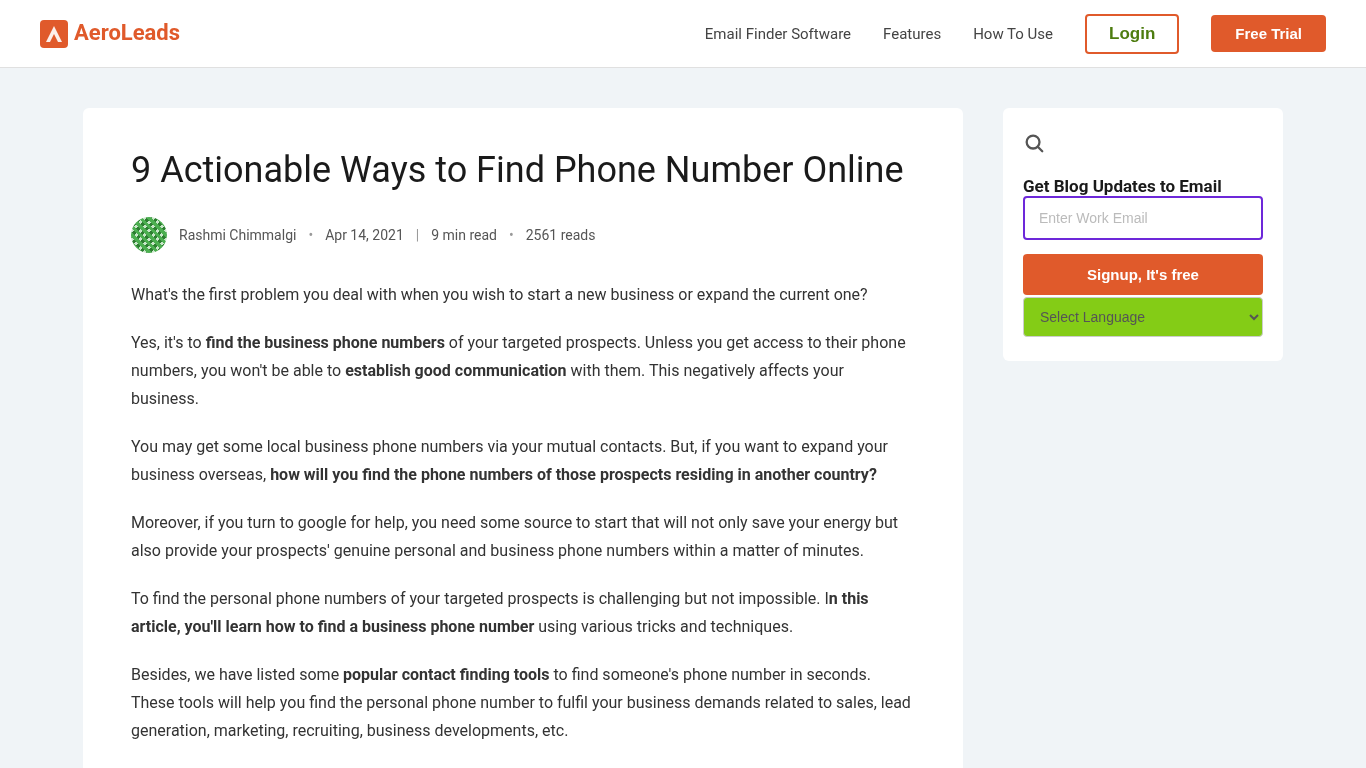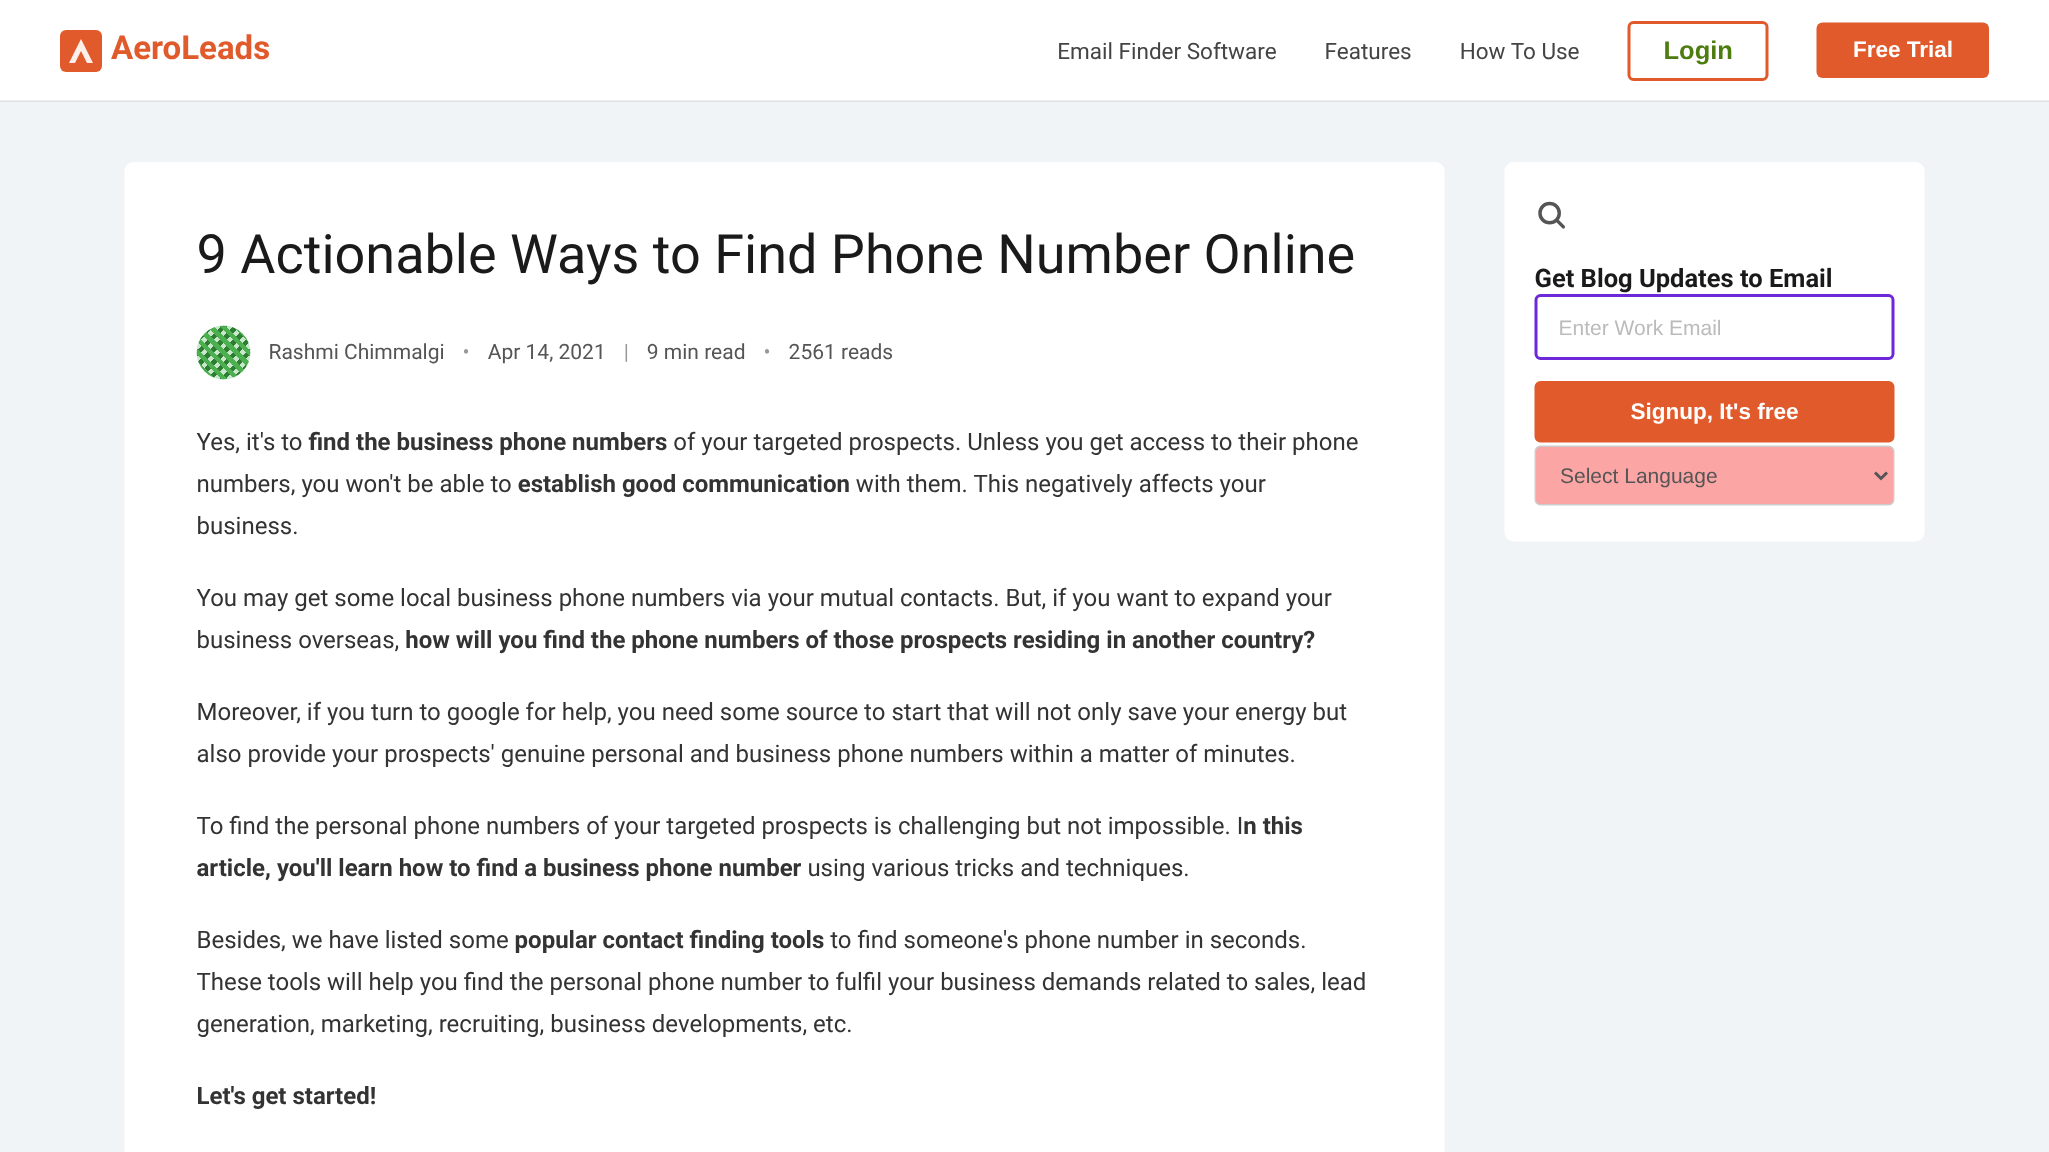--- a/index.html
+++ b/index.html
@@ -181,21 +181,21 @@
       cursor: pointer;
       margin-bottom: 2px;
     }
     .language-select {
       width: 100%;
       border: 1px solid #ccc;
       border-radius: 4px;
       padding: 10px 12px;
       font-size: 14px;
       color: #555;
-      background: #fca5a5;
+      background: #84cc16;
       appearance: auto;
       cursor: pointer;
       outline: none;
     }
   </style>
 </head>
 <body>
 
 <header class="header">
   <a class="logo" href="#">
@@ -230,20 +230,21 @@
       <span>Rashmi Chimmalgi</span>
       <span class="meta-dot">•</span>
       <span>Apr 14, 2021</span>
       <span class="meta-dot">|</span>
       <span>9 min read</span>
       <span class="meta-dot">•</span>
       <span>2561 reads</span>
     </div>
 
     <div class="article-body">
+      <p>What's the first problem you deal with when you wish to start a new business or expand the current one?</p>
 
       <p>
         Yes, it's to <strong>find the business phone numbers</strong> of your targeted prospects. Unless you get access to their phone numbers, you won't be able to <strong>establish good communication</strong> with them. This negatively affects your business.
       </p>
 
       <p>
         You may get some local business phone numbers via your mutual contacts. But, if you want to expand your business overseas, <strong>how will you find the phone numbers of those prospects residing in another country?</strong>
       </p>
 
       <p>Moreover, if you turn to google for help, you need some source to start that will not only save your energy but also provide your prospects' genuine personal and business phone numbers within a matter of minutes.</p>

